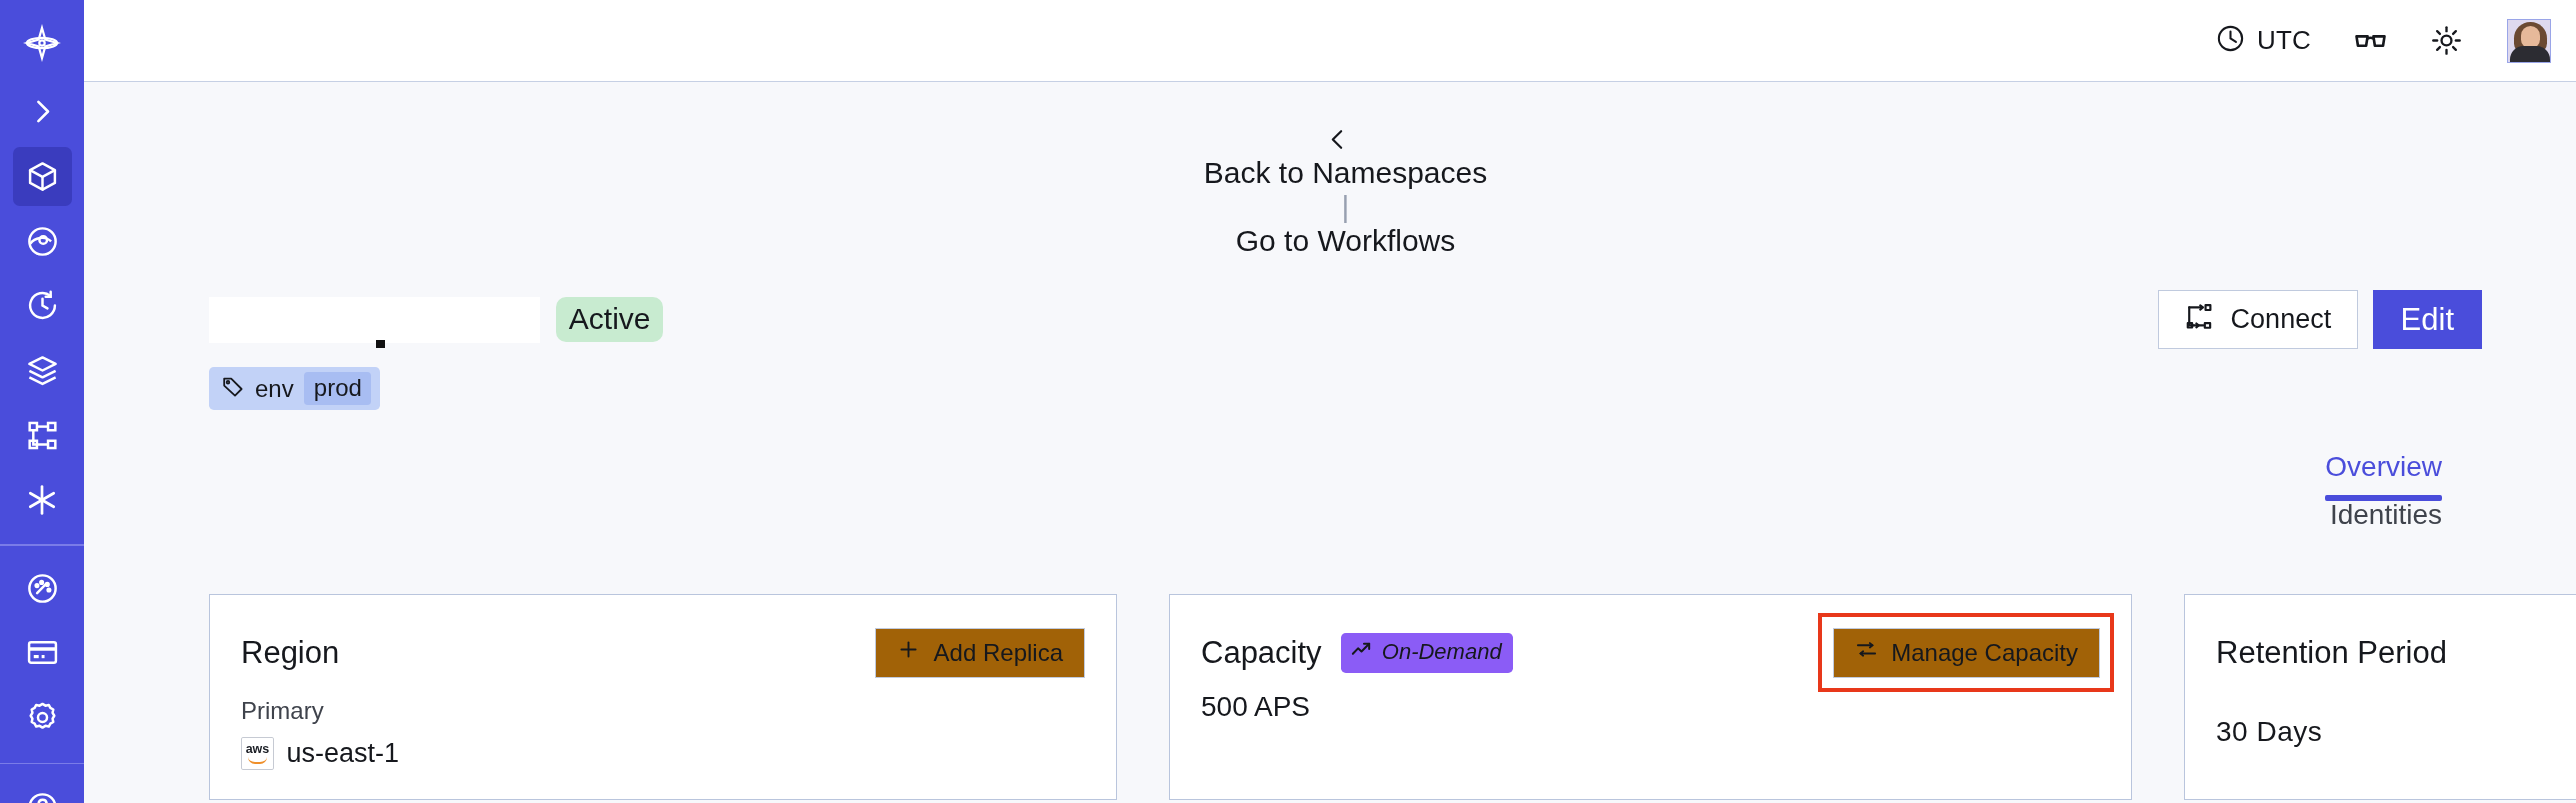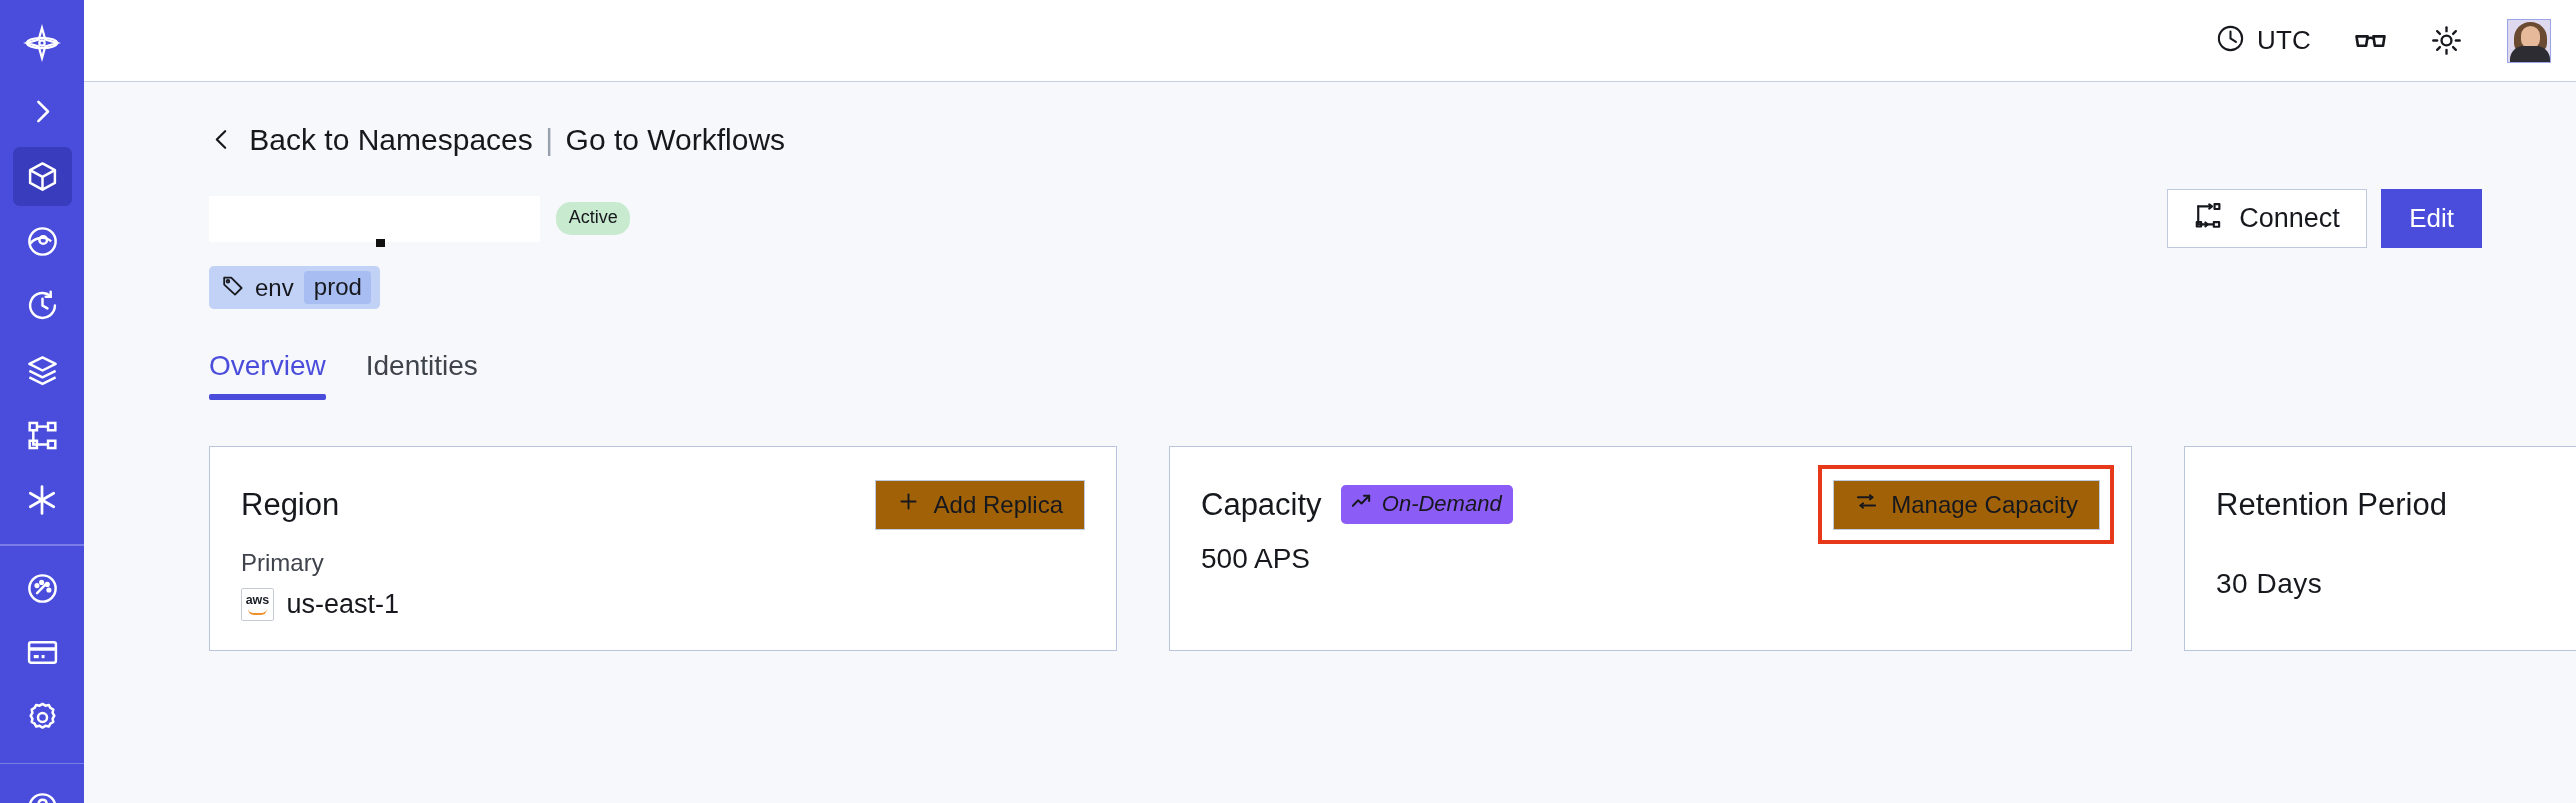--- a/index.html
+++ b/index.html
@@ -78,22 +78,23 @@
   }
 
   
   .main {
     flex: 1 1 auto; background: #f7f8fb;
     padding: 0 0 0 0; position: relative; overflow: hidden;
   }
   .inner { padding: 0 94px 0 125px; }
 
   .breadcrumb {
-    display: flex; align-items: flex-start; gap: 0;
+    display: flex; align-items: center; gap: 0;
     padding-top: 41px;
+    flex-direction: column;
   }
   .crumb-chev { margin-right: 15.3px; display: flex; align-items: center; cursor: pointer; }
   .crumb-link {
     font-size: 30px; color: #16181d; cursor: pointer; white-space: nowrap;
   }
   .crumb-div {
     font-size: 30px; color: #98a0b0; margin: 0 12.5px; user-select: none;
   }
 
   .title-row {
@@ -104,55 +105,56 @@
     width: 331px; height: 46px; background: #ffffff;
     position: relative;
   }
   .ns-name-redacted::after {
     content: ""; position: absolute; left: 167px; bottom: -5.8px;
     width: 8.6px; height: 8.6px; background: #111;
   }
   .status-badge {
     margin-left: 16.3px;
     background: #c8ebd0; color: #16181d;
-    font-size: 18px; padding: 4.8px 12.5px 6.7px 12.5px;
-    border-radius: 15px; white-space: nowrap;
+    font-size: 30px; padding: 4.8px 12.5px 6.7px 12.5px;
+    border-radius: 10px; white-space: nowrap;
   }
   .title-actions { margin-left: auto; display: flex; align-items: center; gap: 14.4px; border-radius: 17px; }
   .btn-connect {
     display: flex; align-items: center; gap: 16.3px;
     background: #fff; border: 1.9px solid #c0cade;
     height: 59px; padding: 0 26px;
     font-size: 27px; color: #16181d; cursor: pointer;
     white-space: nowrap;
   }
   .btn-edit {
     background: #4a4ddb; color: #ffffff;
     height: 59px; padding: 0 28px;
-    font-size: 26px; border: none; cursor: pointer;
+    font-size: 31px; border: none; cursor: pointer;
     display: flex; align-items: center; justify-content: center;
     white-space: nowrap; font-family: inherit;
   }
 
   .tag-row { margin-top: 18px; }
   .tag-chip {
     display: inline-flex; align-items: center;
     background: #c2d2f7; border-radius: 4.8px;
     padding: 4.8px 8.6px 4.8px 11.5px; gap: 10.5px; cursor: pointer;
   }
   .tag-chip .tag-key { font-size: 24px; color: #16181d; }
   .tag-chip .tag-val {
     font-size: 24px; color: #16181d;
     background: #a8bdf2; border-radius: 3.8px;
     padding: 1.9px 9.6px 3.8px 9.6px;
   }
 
   .tabs {
     margin-top: 41px; display: flex; align-items: flex-end; gap: 0;
     position: relative;
+    flex-direction: column;
   }
   .tab {
     font-size: 28px; color: #3f434c; cursor: pointer;
     padding: 0 0 15.3px 0; margin-right: 40px; position: relative;
   }
   .tab.active { color: #4a4ddb; }
   .tab.active::after {
     content: ""; position: absolute; left: 0; right: 0; bottom: -2.9px;
     height: 6.7px; background: #4a4ddb; border-radius: 1.9px;
   }

